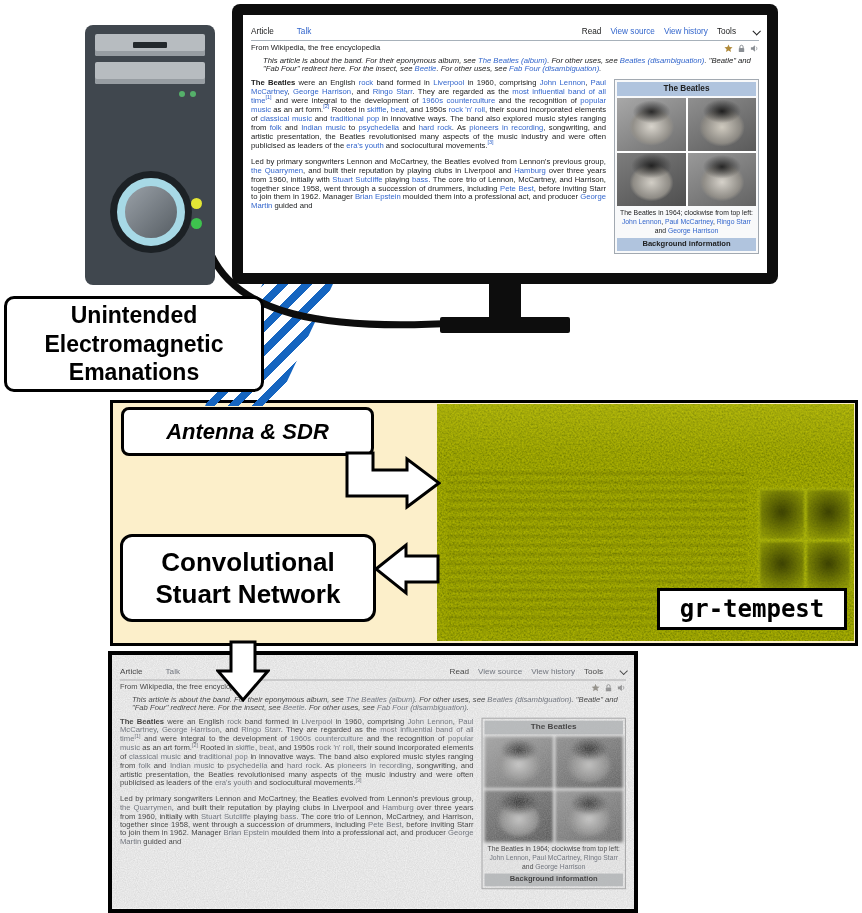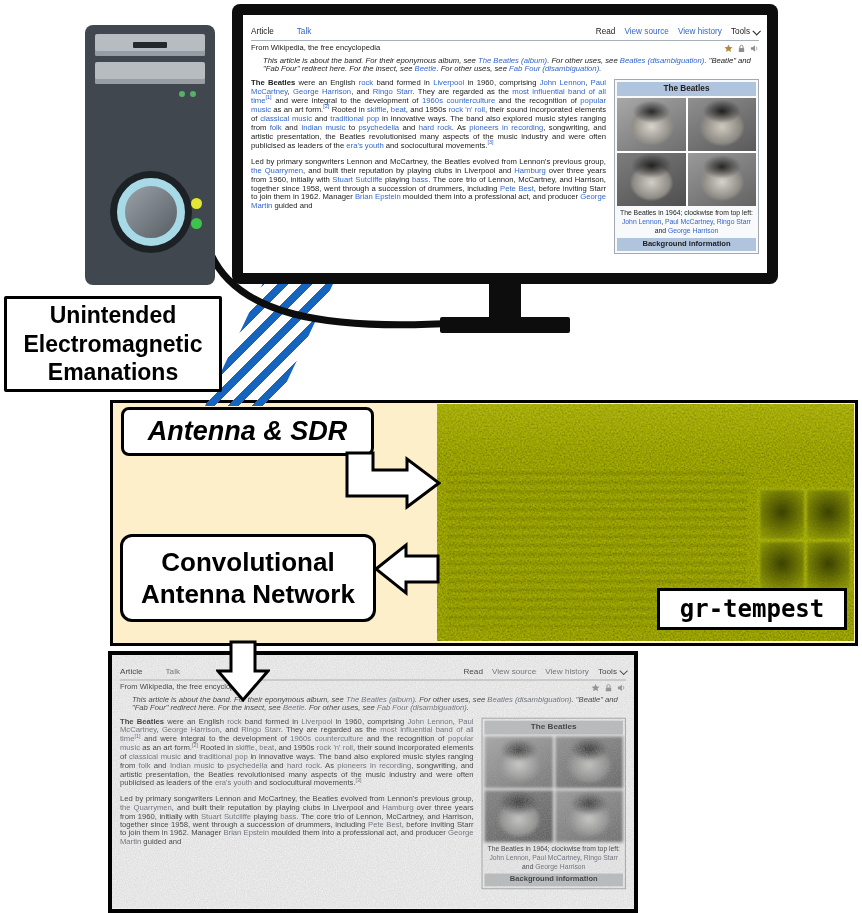--- a/index.html
+++ b/index.html
@@ -32,21 +32,21 @@
 
   
   .wiki{position:relative;width:524px;height:258px;background:#fff;padding:0 8px;box-sizing:border-box;
         font-size:7.7px;line-height:1.16;color:#202122;}
   .wiki-topbar{display:flex;justify-content:space-between;align-items:flex-end;
                border-bottom:1px solid #a7b1ba;padding:4px 0 3px;font-size:8.2px;}
   .tabs-left{display:flex;gap:23px;}
   .tabs-right{display:flex;gap:9px;align-items:center;margin-top:8px;}
   .tab.dark{color:#202122;}
   .tab.blue{color:#3366cc;}
-  .tab.tools{display:flex;align-items:center;gap:3px;}
+  .tab.tools{display:flex;align-items:center;gap:17px;}
   .chev{width:5px;height:5px;border-right:1.3px solid #202122;border-bottom:1.3px solid #202122;
         transform:rotate(45deg) translateY(-1px);display:inline-block;}
   .wiki-tagline-row{display:flex;justify-content:space-between;align-items:center;margin-top:3px;font-size:7.6px;}
   .tag-icons{display:flex;gap:4px;align-items:center;}
   .ticon{width:9px;height:9px;}
   .hatnote{font-style:italic;font-size:7.7px;margin:4px 2px 5px 12px;}
   .wiki-body{margin-top:2px;}
   .infobox{float:right;width:145px;margin:0 0 4px 8px;background:#f8f9fa;border:1px solid #a2a9b1;
            padding:2px;box-sizing:border-box;font-size:7px;}
   .infobox-title{background:#b0c4de;text-align:center;font-weight:bold;font-size:8.2px;padding:2px 0;}
@@ -65,33 +65,33 @@
       radial-gradient(ellipse 41% 45% at 50% 55%,#d6d2ca,#908d87 66%,transparent 80%),
       linear-gradient(150deg,#999,#636363);}
   .infobox-caption{font-size:6.8px;line-height:1.3;padding:3px 1px 2px;text-align:center;}
   .infobox-section{background:#b0c4de;text-align:center;font-weight:bold;font-size:7.6px;padding:2px 0;margin-top:1px;}
   .wp{margin:0 0 7px;text-align:justify;}
   .wlink{color:#3366cc;}
   .wbold{font-weight:bold;}
   sup.wref{color:#3366cc;font-size:5.5px;line-height:0;}
 
   
-  .em-box{position:absolute;left:4px;top:296px;width:218px;height:96px;background:#fff;border:3px solid #000;
-          border-radius:2px;box-sizing:border-box;display:flex;align-items:center;justify-content:center;
+  .em-box{position:absolute;left:4px;top:296px;width:260px;height:96px;background:#fff;border:3px solid #000;
+          border-radius:10px;box-sizing:border-box;display:flex;align-items:center;justify-content:center;
           text-align:center;font-weight:bold;font-size:23px;line-height:1.25;z-index:6;color:#000;}
   .em-stripes{position:absolute;left:205px;top:284px;width:128px;height:122px;
               background:repeating-linear-gradient(135deg,#1565c0 0 8px,transparent 8px 17px);
               clip-path:polygon(45% 0,100% 0,55% 100%,0 100%);z-index:3;}
 
   
   .mid-panel{position:absolute;left:110px;top:400px;width:748px;height:246px;box-sizing:border-box;
              background:#fcefca;border:3px solid #000;z-index:2;}
   .antenna-box{position:absolute;left:121px;top:407px;width:253px;height:49px;background:#fff;border:3px solid #000;
                border-radius:8px;box-sizing:border-box;display:flex;align-items:center;justify-content:center;
-               font-size:27px;font-weight:bold;font-style:italic;z-index:6;color:#000;}
+               font-size:22px;font-weight:bold;font-style:italic;z-index:6;color:#000;}
   .cnn-box{position:absolute;left:120px;top:534px;width:256px;height:88px;background:#fff;border:3px solid #000;
            border-radius:12px;box-sizing:border-box;display:flex;align-items:center;justify-content:center;
            text-align:center;font-size:26px;font-weight:bold;line-height:1.25;z-index:6;color:#000;}
   .flow-arrow{position:absolute;z-index:8;}
   .a1{left:345px;top:451px;}
   .a2{left:374px;top:541px;}
   .a3{left:216px;top:640px;}
 
   
   .sdr-image{position:absolute;left:437px;top:404px;width:417px;height:237px;background:#6f7702;overflow:hidden;z-index:3;}
@@ -226,21 +226,21 @@
     <div class="ghost-lines"></div>
     <div class="sdr-grid">
       <div class="sdr-cell"></div>
       <div class="sdr-cell"></div>
       <div class="sdr-cell"></div>
       <div class="sdr-cell"></div>
     </div>
     <div class="grt-label">gr-tempest</div>
   </div>
 
-  <div class="cnn-box">Convolutional Antenna Network</div>
+  <div class="cnn-box">Convolutional Stuart Network</div>
 
   <svg class="flow-arrow a1" width="96" height="64" viewBox="0 0 96 64">
     <path d="M2,2 H28 V19 H62 V8 L94,32 L62,56 V45 H2 Z" fill="#fff" stroke="#000" stroke-width="3" stroke-linejoin="miter"></path>
   </svg>
   <svg class="flow-arrow a2" width="66" height="56" viewBox="0 0 66 56">
     <path d="M2,28 L32,4 V15 H64 V41 H32 V52 Z" fill="#fff" stroke="#000" stroke-width="3" stroke-linejoin="miter"></path>
   </svg>
   <svg class="flow-arrow a3" width="54" height="64" viewBox="0 0 54 64">
     <path d="M15,2 H39 V31 H52 L27,60 L2,31 H15 Z" fill="#fff" stroke="#000" stroke-width="3" stroke-linejoin="miter"></path>
   </svg>

